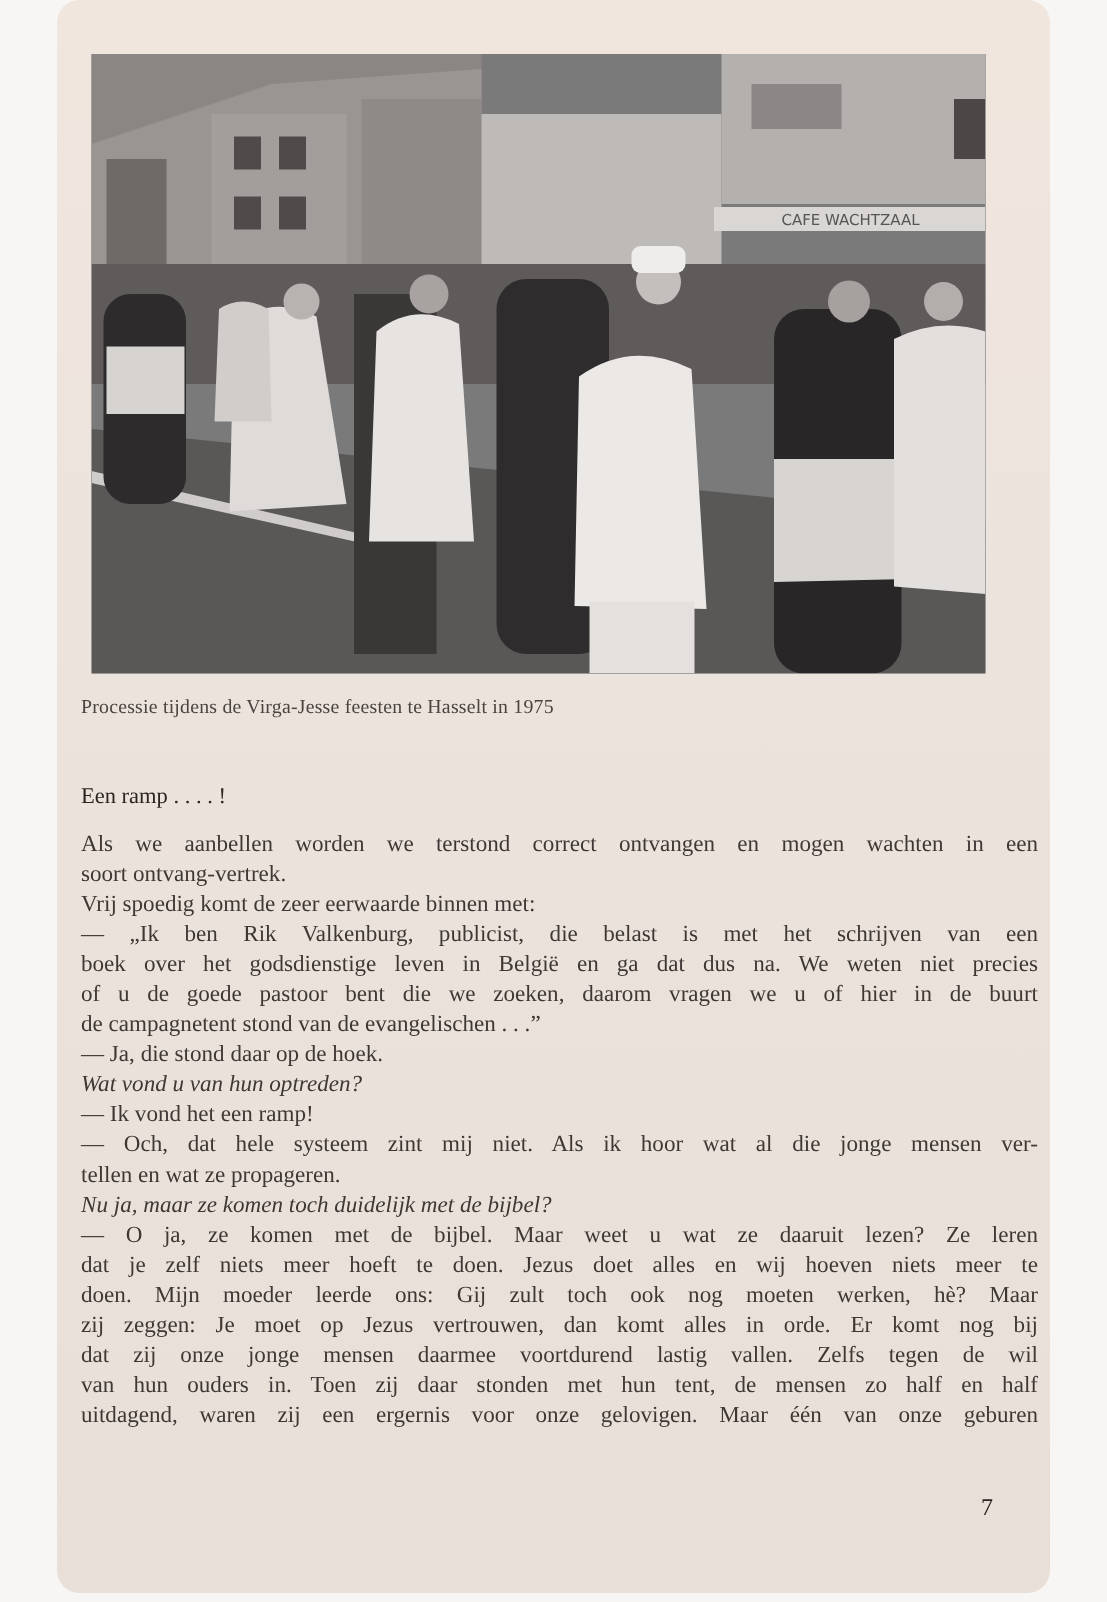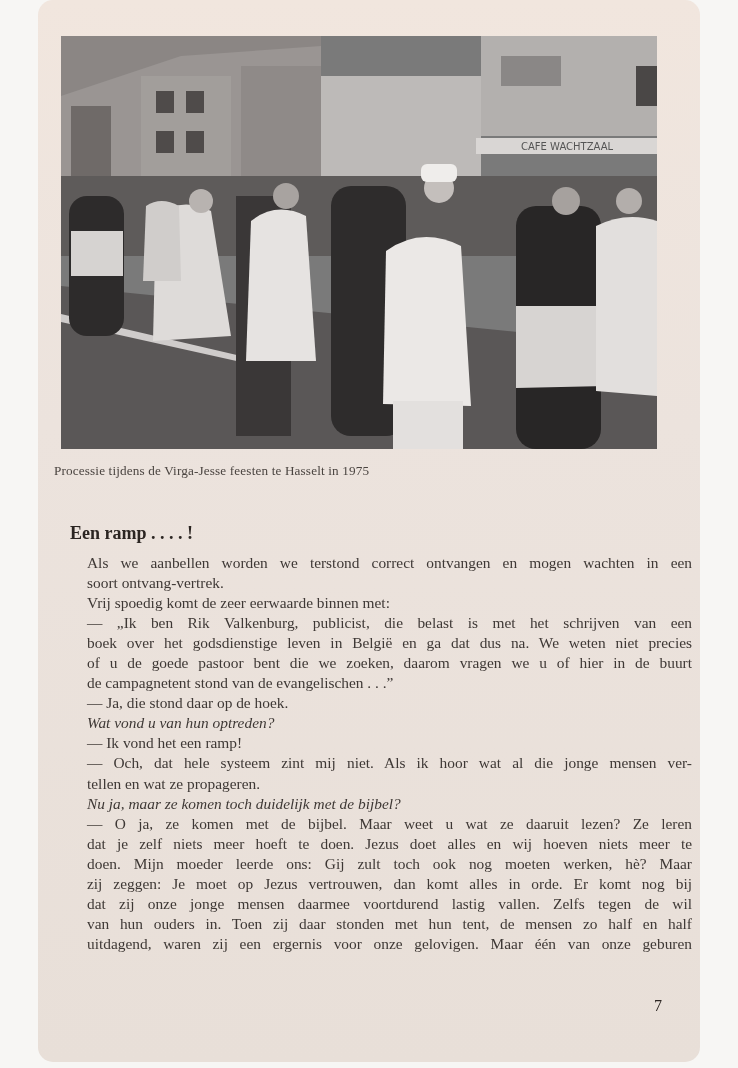--- a/index.html
+++ b/index.html
@@ -20,27 +20,27 @@
     background: #6d6d6d; overflow: hidden;
   }
   .photo svg { display: block; width: 100%; height: 100%; }
   .caption {
     position: absolute; left: 16px; top: 463px;
     font-size: 13.2px; color: #4a4440; letter-spacing: 0.15px;
     white-space: nowrap;
   }
   .heading {
     position: absolute; left: 16px; top: 523px;
-    font-size: 18px; font-weight: bold; color: #2b2522; margin-left: 16px;
+    font-size: 15px; font-weight: normal; color: #2b2522;
   }
   .body {
     position: absolute; left: 16px; top: 553px; width: 638px;
     font-size: 15.4px; line-height: 20.05px; color: #3e3835;
   }
-  .line { display: block; white-space: nowrap; text-align: justify; text-align-last: justify; margin-left: 33px; }
+  .line { display: block; white-space: nowrap; text-align: justify; text-align-last: justify; }
   .line.last { text-align-last: left; }
   .line.it { font-style: italic; text-align-last: left; }
   .pagenum {
     position: absolute; right: 38px; top: 997px;
     font-size: 16px; color: #2b2522;
   }
 </style>
 </head>
 <body>
 

